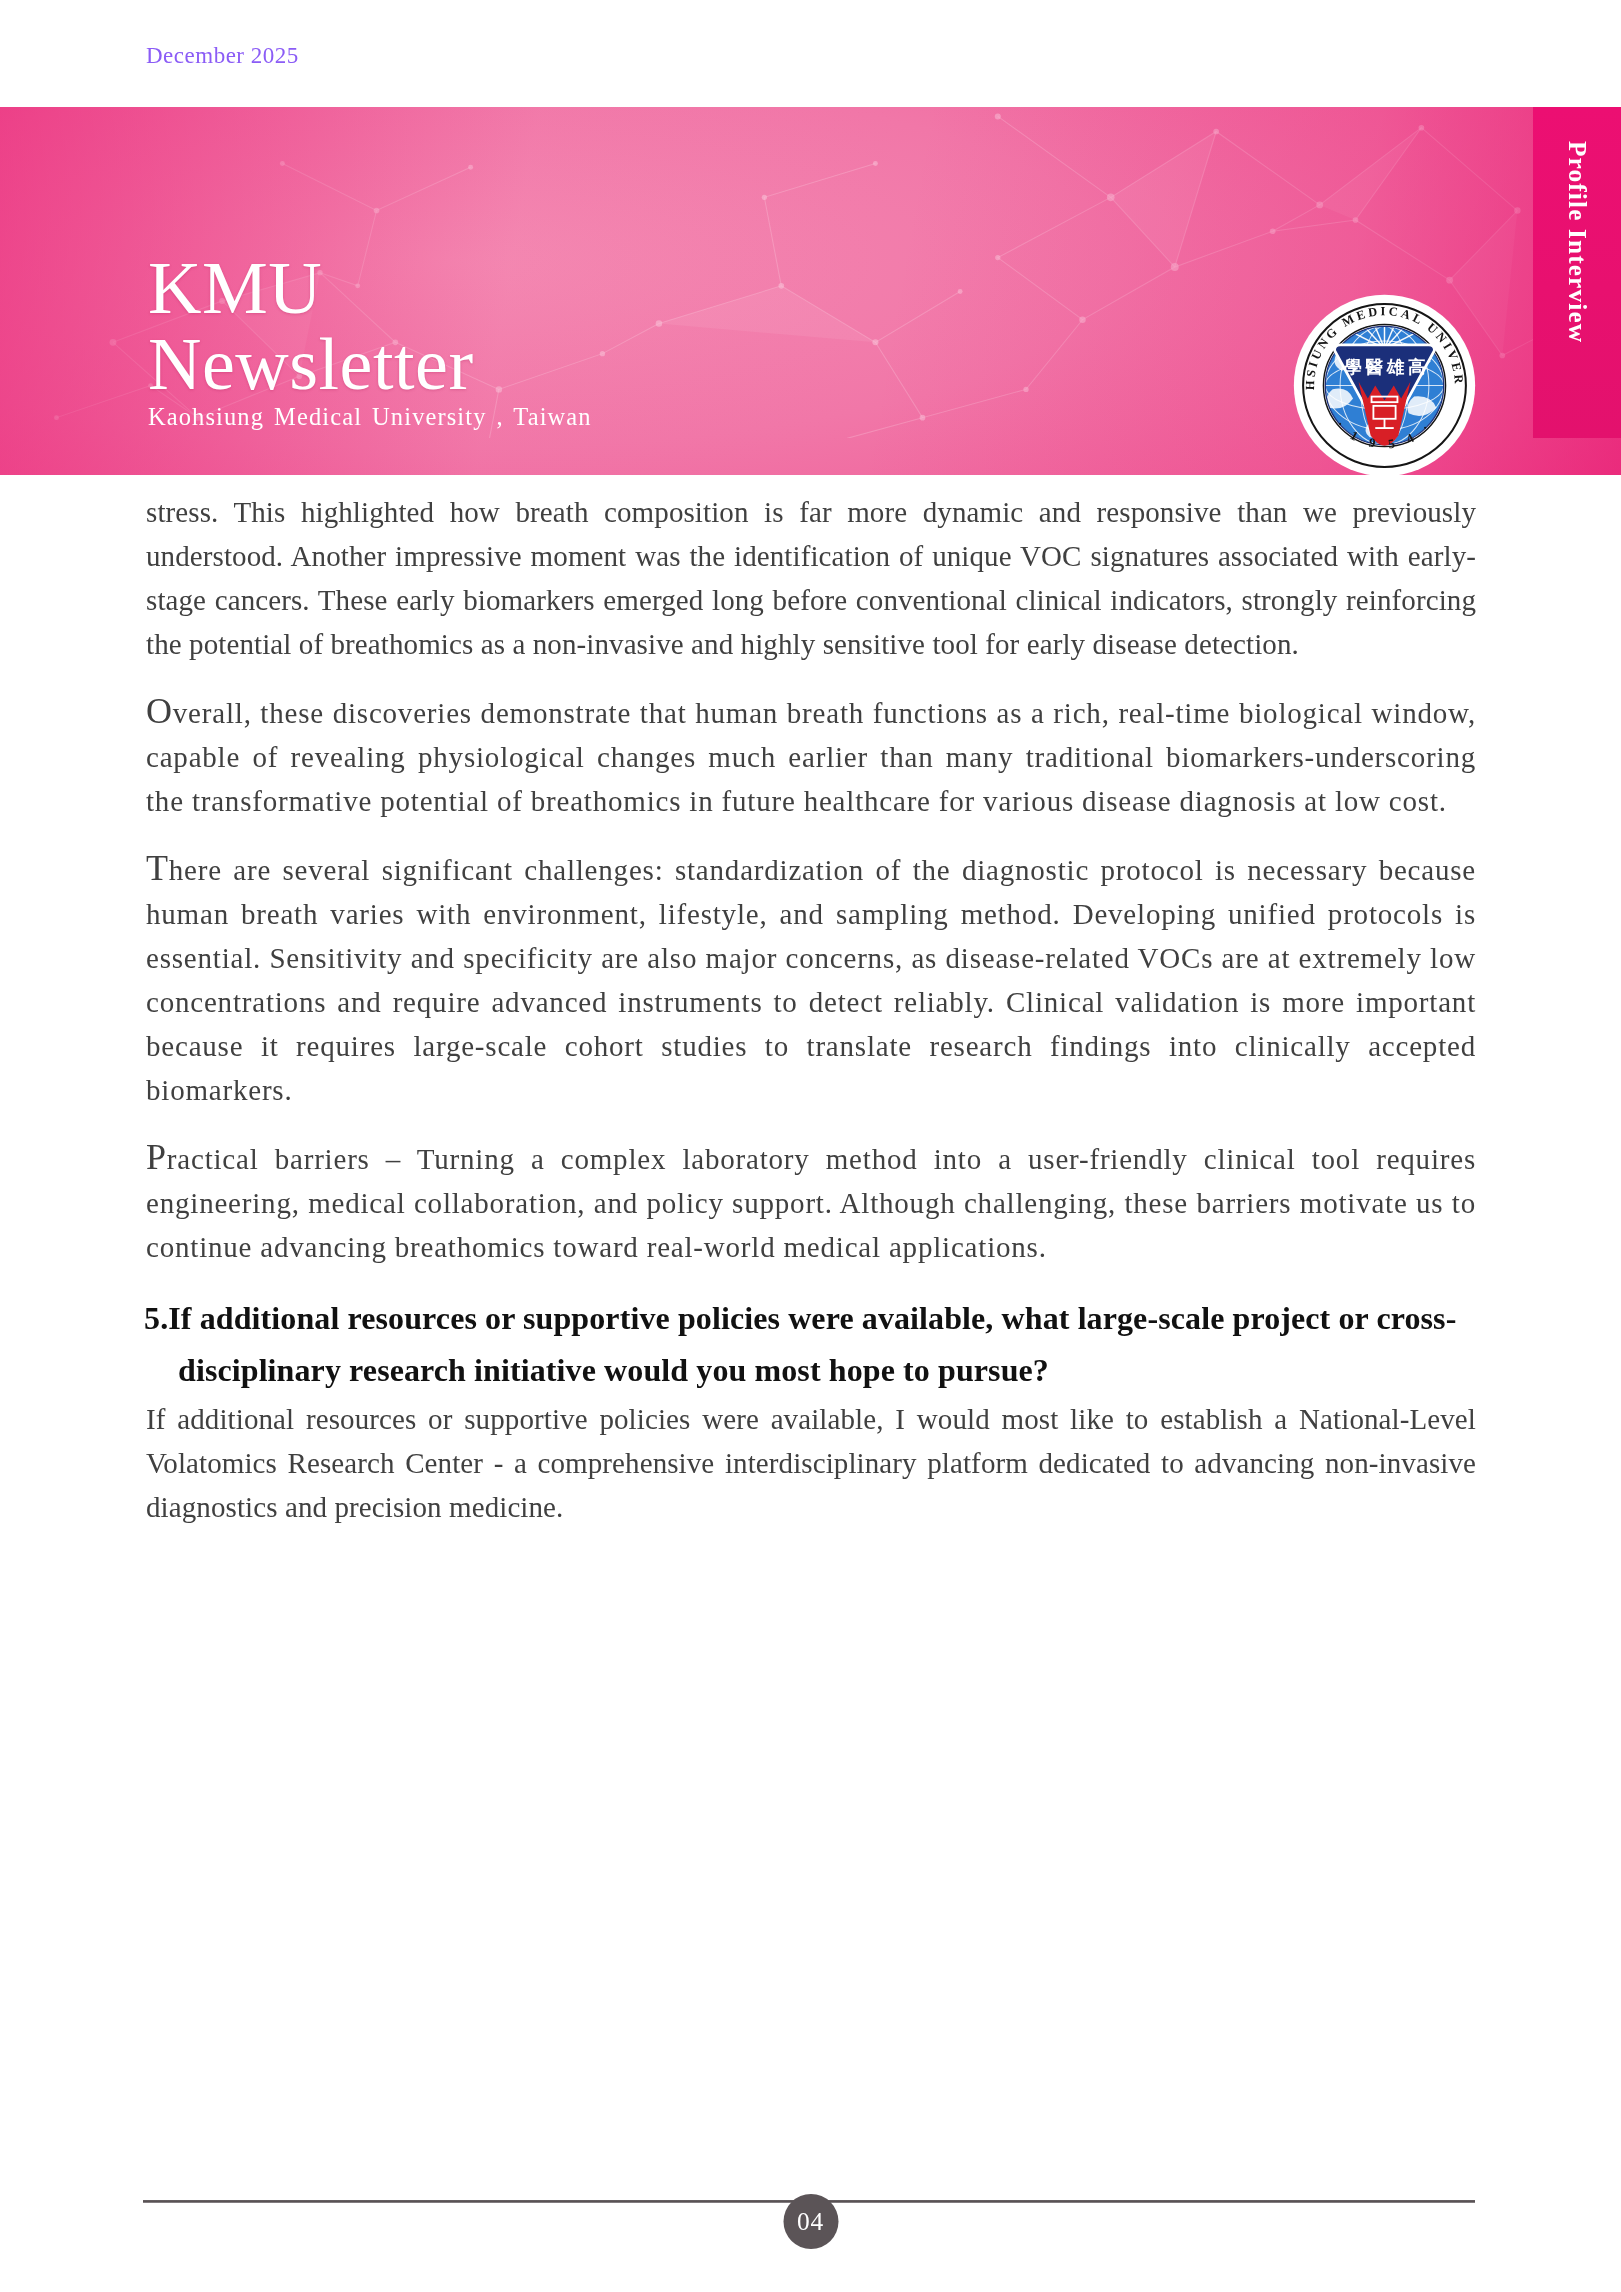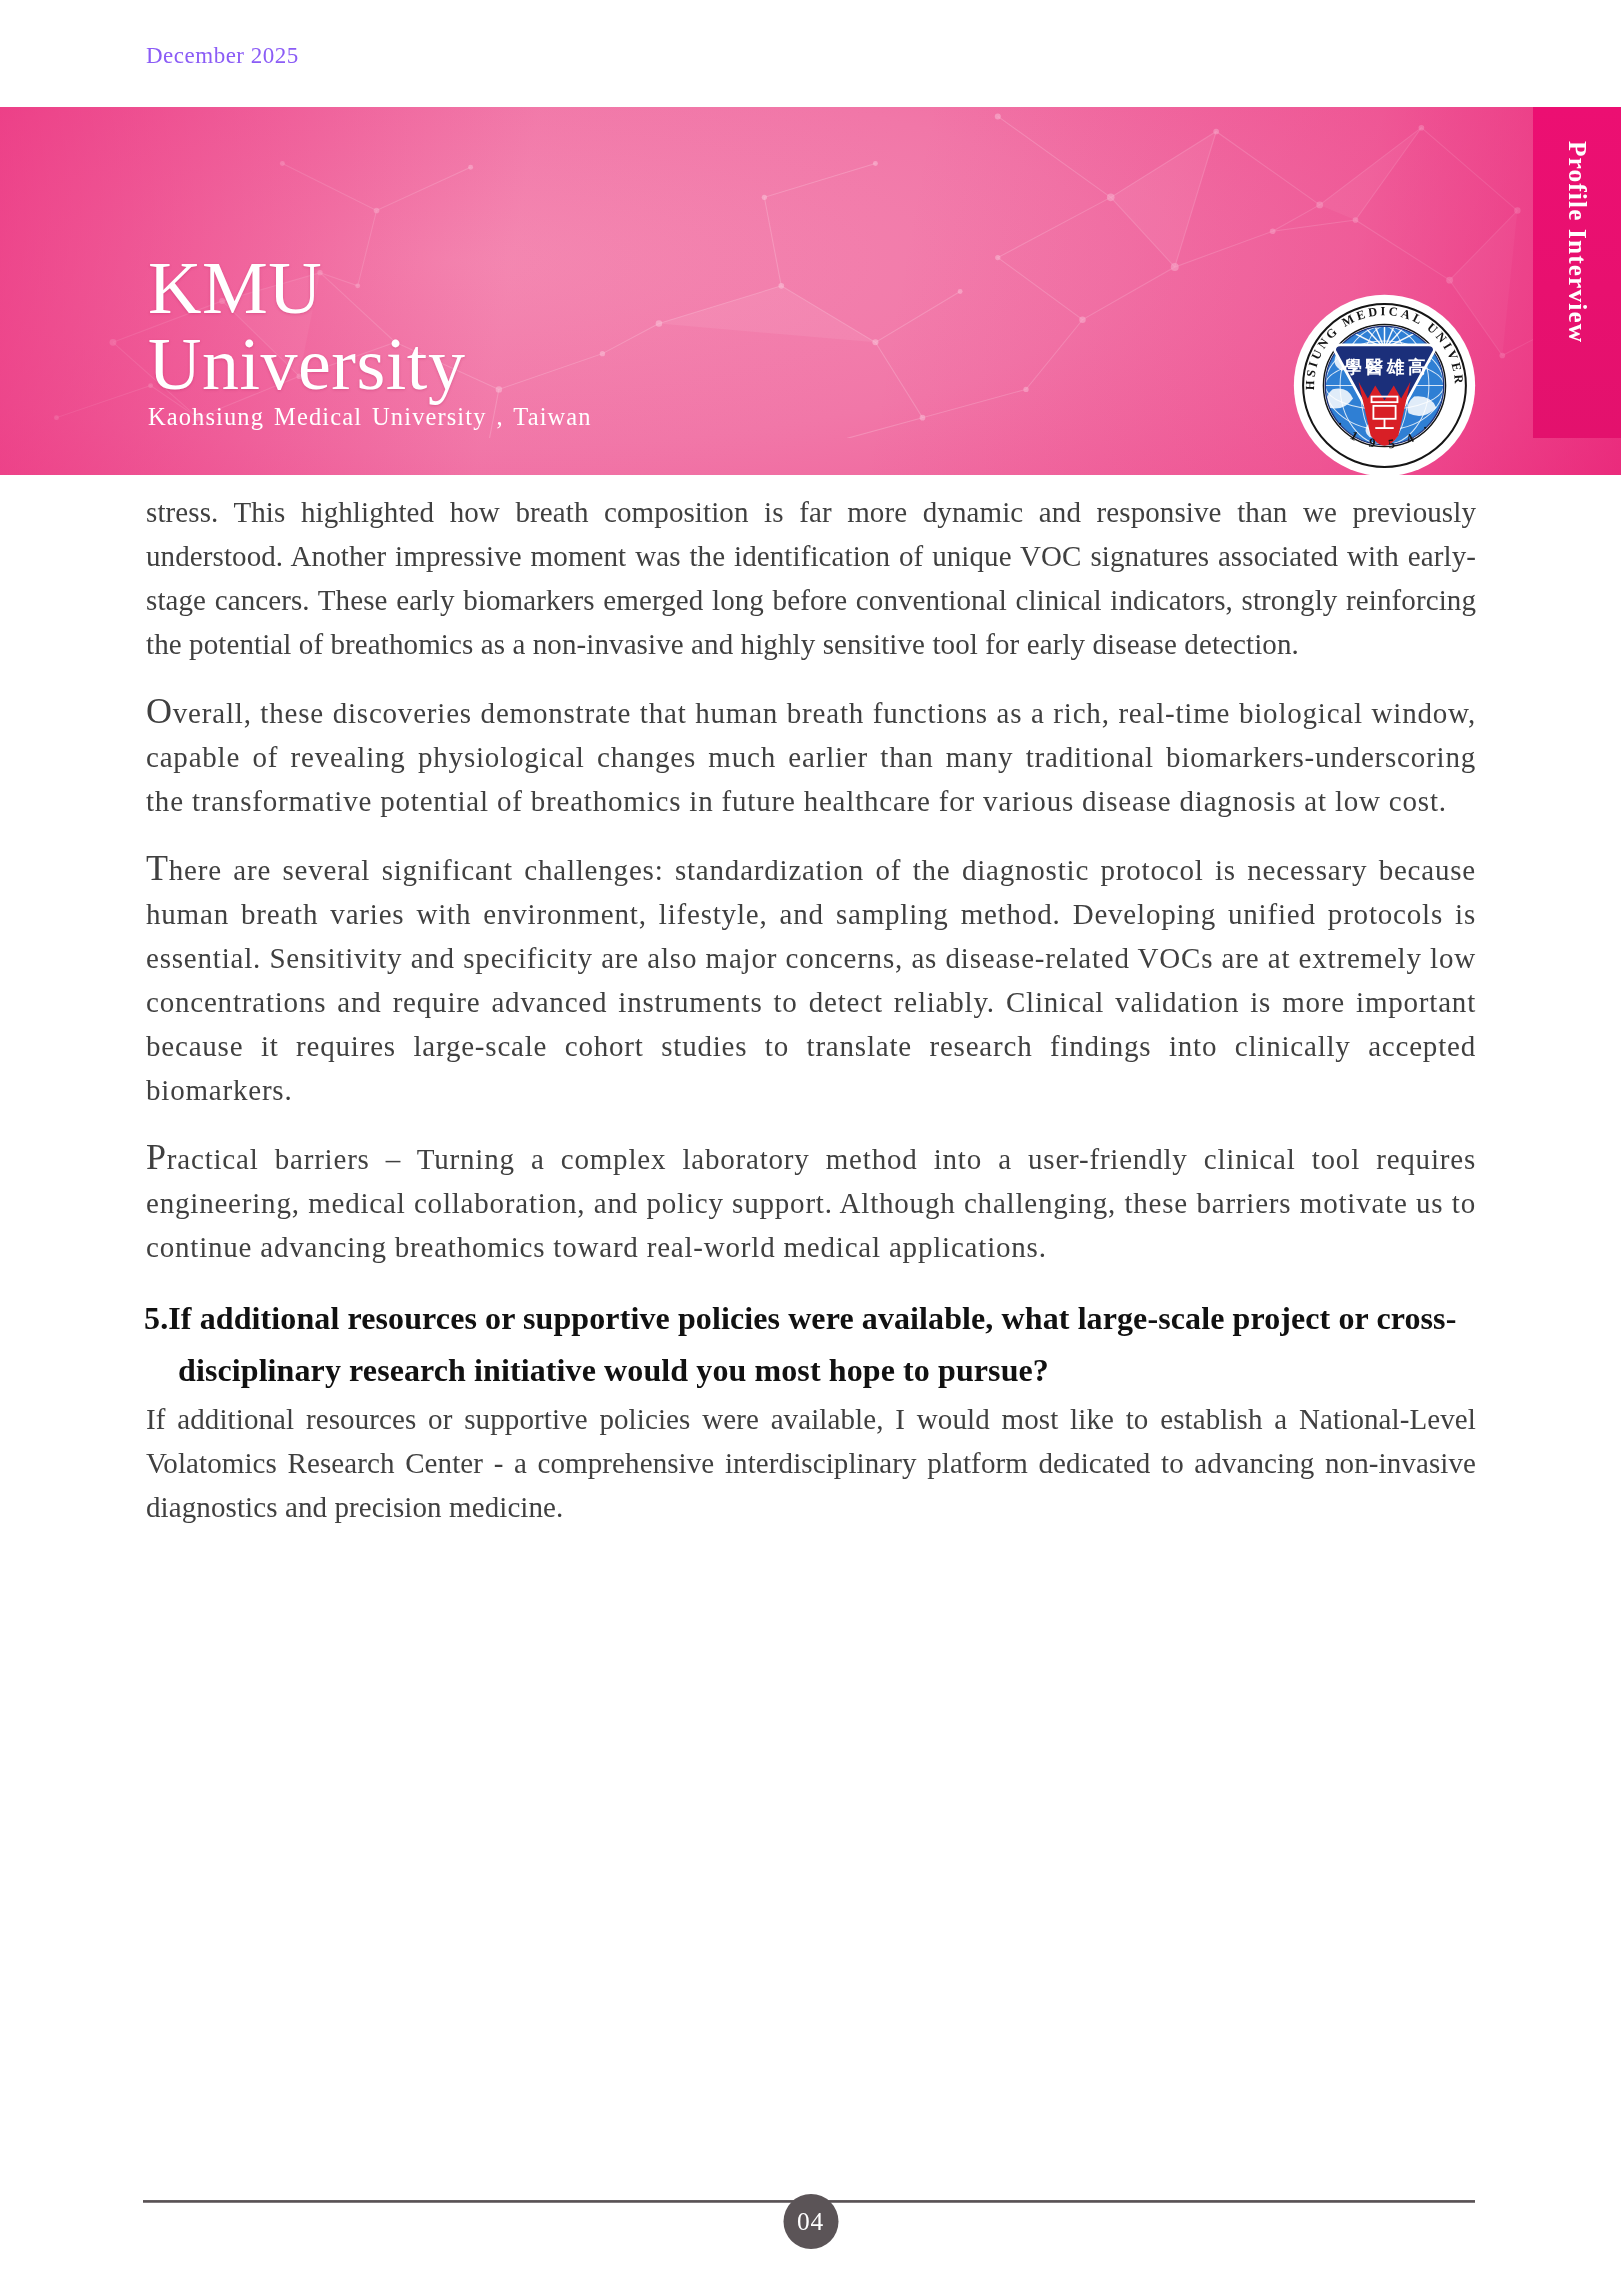--- a/index.html
+++ b/index.html
@@ -249,21 +249,21 @@
       <polygon points="236,206 340,176 318,286"></polygon>
       <polygon points="830,190 930,250 700,230"></polygon>
       <polygon points="1540,184 1612,110 1596,264"></polygon>
     </g>
   </svg>
 
   <div class="banner-gradient-overlay"></div>
 
   <div class="masthead">
     <div class="masthead-line">KMU</div>
-    <div class="masthead-line">University</div>
+    <div class="masthead-line">Newsletter</div>
     <div class="masthead-sub">Kaohsiung  Medical  University , Taiwan</div>
   </div>
 
   <svg class="seal" viewBox="0 0 200 200" aria-hidden="true">
     <defs>
       <path id="arcTop" d="M 24 100 A 76 76 0 0 1 176 100"></path>
       <path id="arcBottom" d="M 32 100 A 68 68 0 0 0 168 100"></path>
       <clipPath id="globeClip">
           <circle cx="100" cy="100" r="64"></circle>
         </clipPath>

